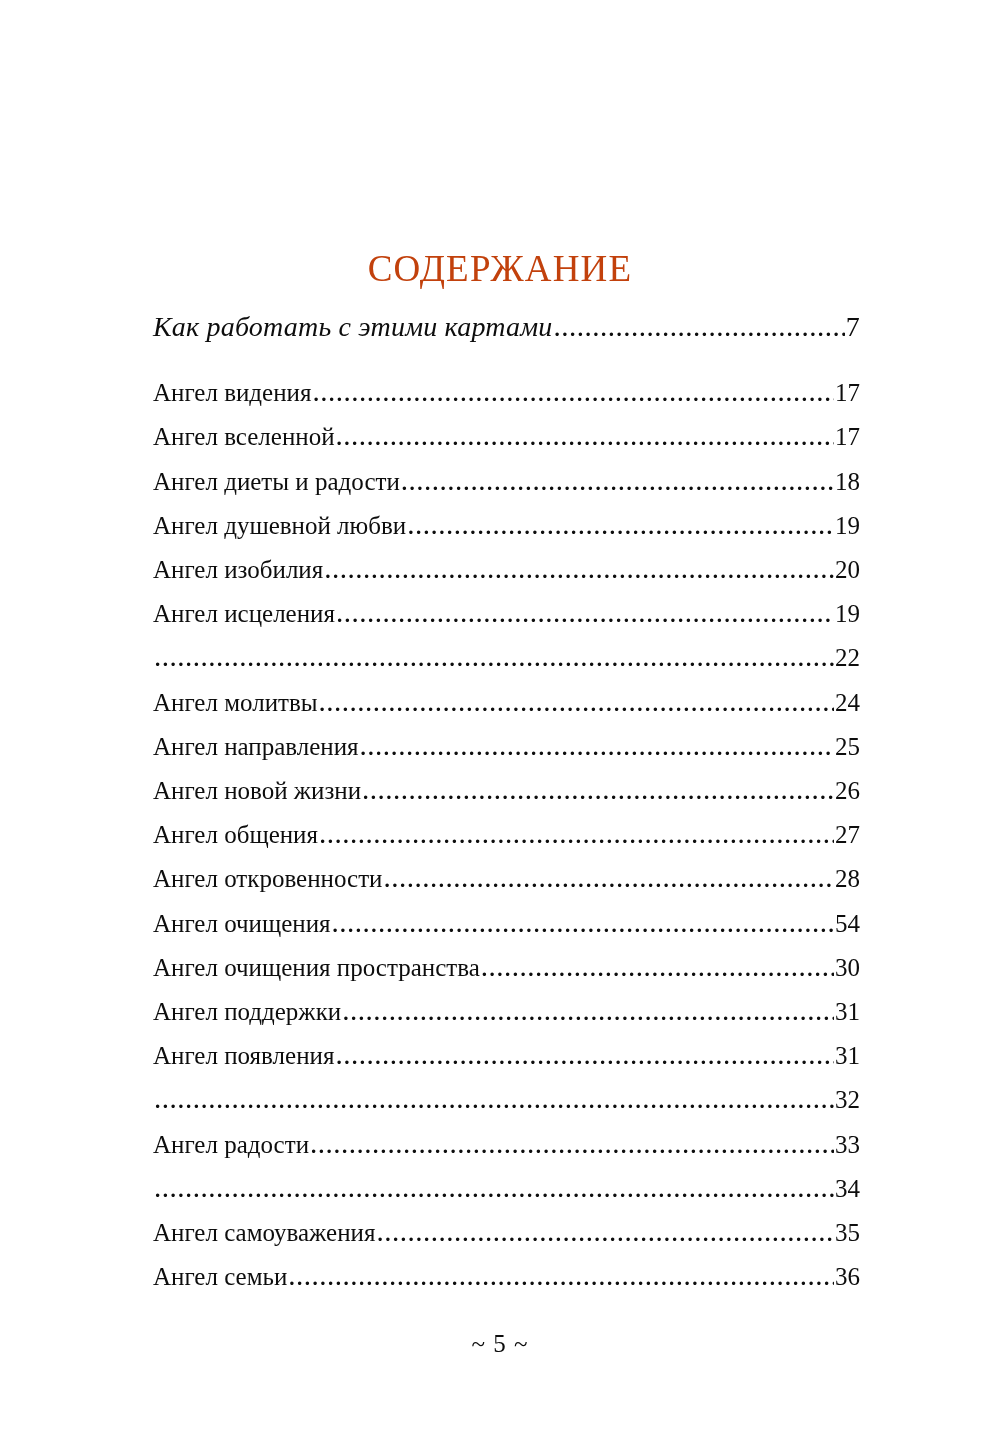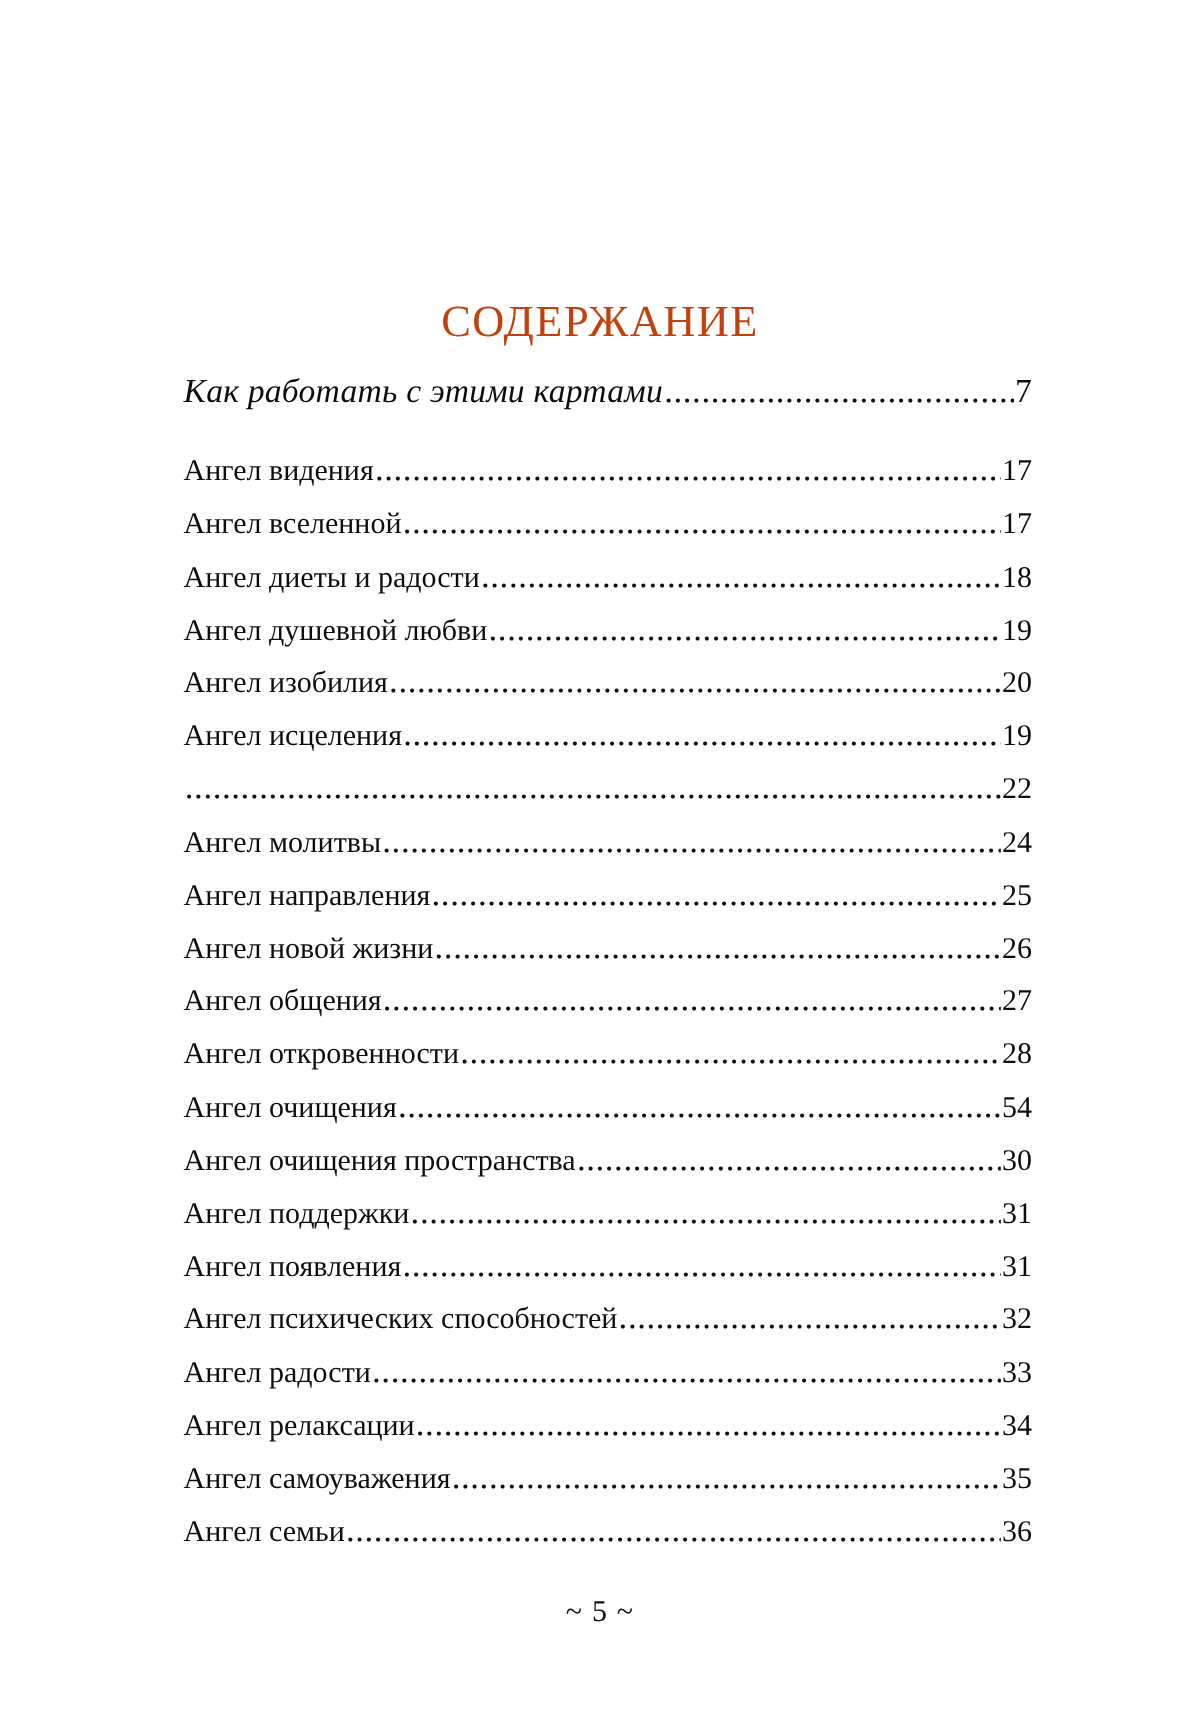--- a/index.html
+++ b/index.html
@@ -195,31 +195,29 @@
         <span class="entry-label">Ангел поддержки</span>
         <span class="entry-dots"></span>
         <span class="entry-page">31</span>
       </div>
       <div class="toc-entry">
         <span class="entry-label">Ангел появления</span>
         <span class="entry-dots"></span>
         <span class="entry-page">31</span>
       </div>
       <div class="toc-entry">
-        <span class="entry-label">Ангел психических способностей</span>
         <span class="entry-dots"></span>
         <span class="entry-page">32</span>
       </div>
       <div class="toc-entry">
         <span class="entry-label">Ангел радости</span>
         <span class="entry-dots"></span>
         <span class="entry-page">33</span>
       </div>
       <div class="toc-entry">
-        <span class="entry-label">Ангел релаксации</span>
         <span class="entry-dots"></span>
         <span class="entry-page">34</span>
       </div>
       <div class="toc-entry">
         <span class="entry-label">Ангел самоуважения</span>
         <span class="entry-dots"></span>
         <span class="entry-page">35</span>
       </div>
       <div class="toc-entry">
         <span class="entry-label">Ангел семьи</span>

